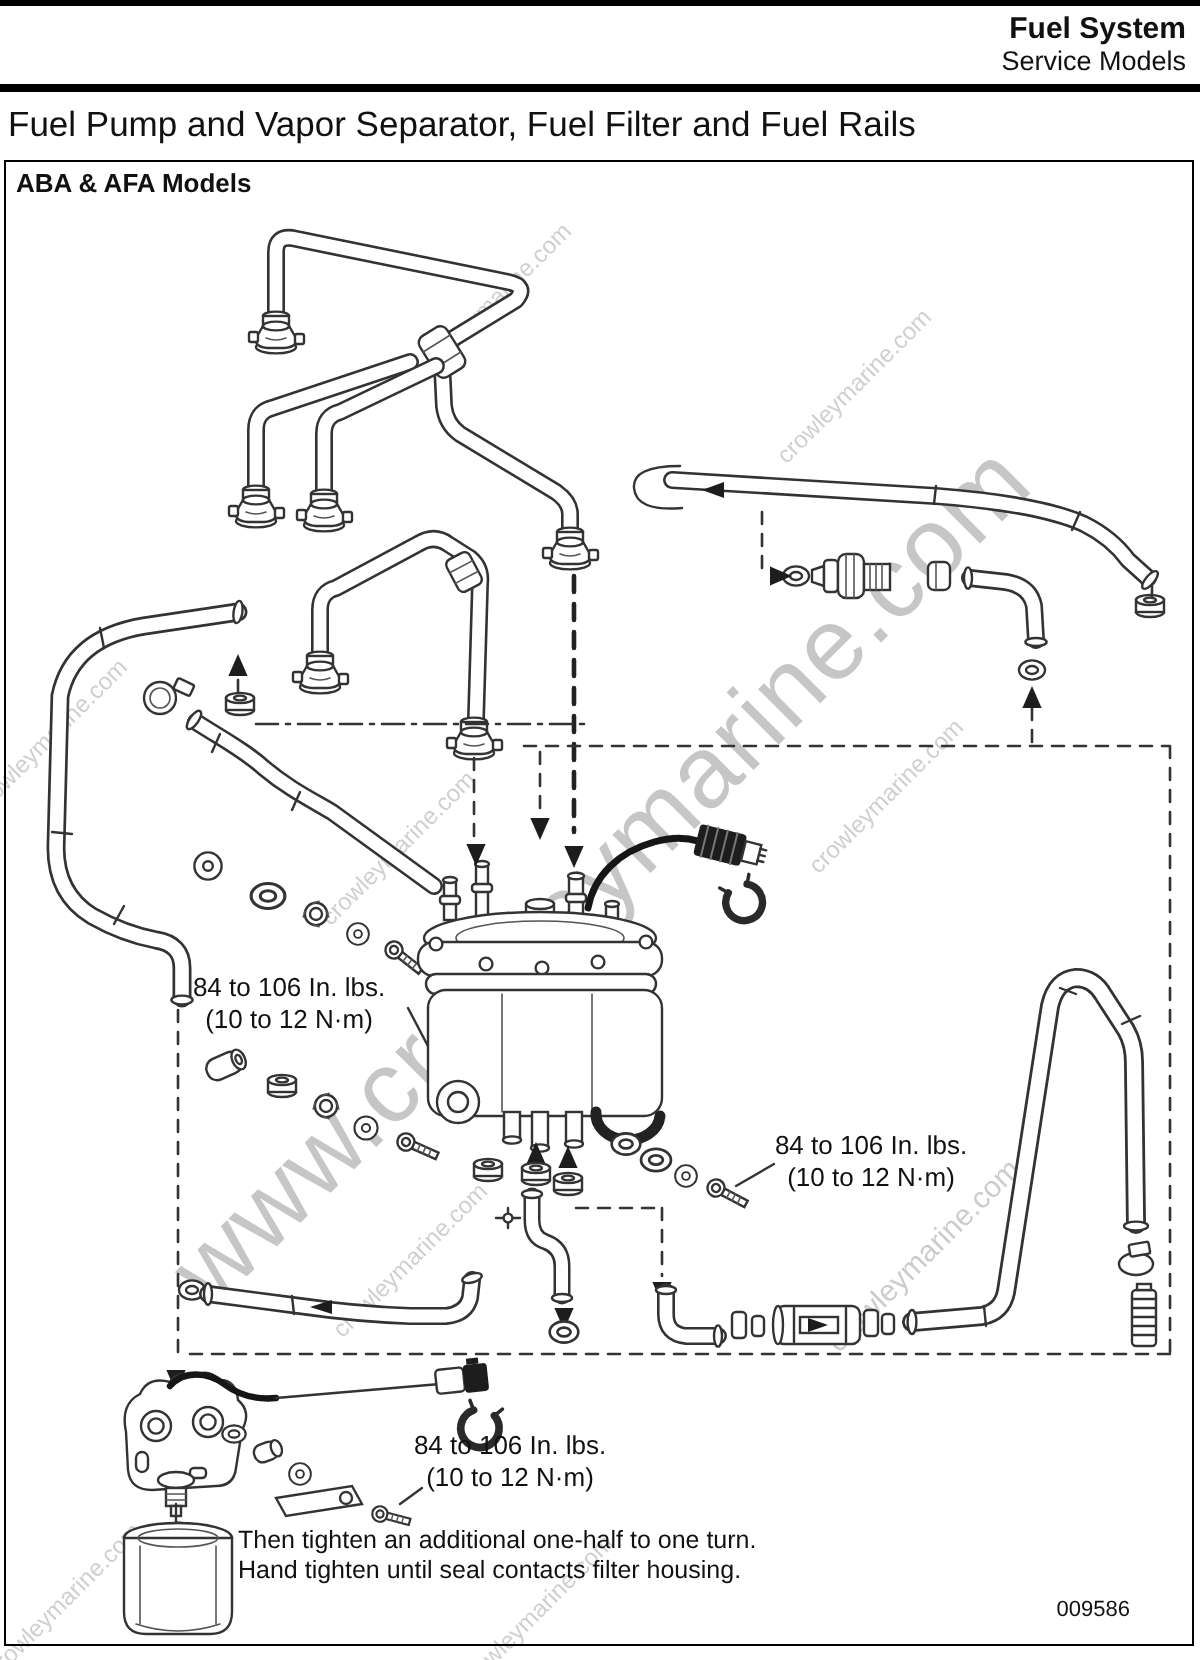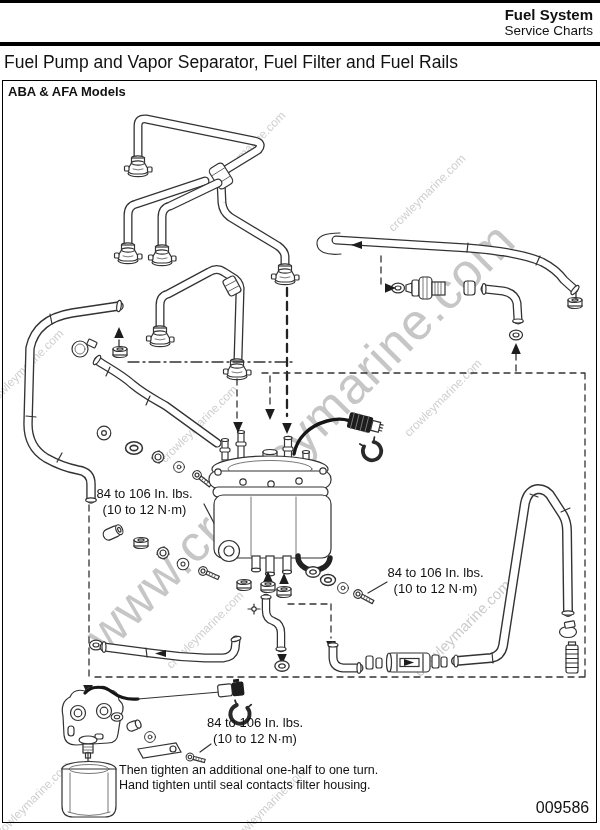--- a/index.html
+++ b/index.html
@@ -8,21 +8,21 @@
   .abs{position:absolute}
   
   .top-rule{left:0;top:0;width:600px;height:3px;background:#000}
   .header{top:7px;right:7px;text-align:right;line-height:16px;z-index:5}
   .header .h1{font-weight:bold;font-size:15px}
   .header .h2{font-size:13.5px}
   .thick-rule{left:0;top:42px;width:600px;height:4px;background:#000}
   .page-title{left:4px;top:52px;font-size:17.5px;font-weight:normal;z-index:5}
   .diagram-box{left:2px;top:80px;width:593px;height:741px;border:1.6px solid #000;z-index:2}
   .models-label{left:8px;top:84px;font-size:13px;font-weight:bold;z-index:5}
-  .fig-number{left:535px;top:799px;width:55px;text-align:center;font-size:16px;z-index:5}
+  .fig-number{left:510px;top:799px;width:55px;text-align:right;font-size:11px;z-index:5}
   
   .tn{font-size:13px;line-height:15.5px;text-align:center;z-index:5;white-space:nowrap}
   .tn1{left:92px;top:486px;width:105px}
   .tn2{left:383px;top:565px;width:105px}
   .tn3{left:205px;top:715px;width:100px}
   .note{left:119px;top:763px;font-size:12.5px;line-height:15px;z-index:5}
   
   .wm{color:#c3c3c3;white-space:nowrap;z-index:1;transform-origin:center;pointer-events:none}
   .wm-big{font-size:51px;letter-spacing:1px;color:#c6c6c6}
   .wm-sm{font-size:12px;color:#cfcfcf}
@@ -39,21 +39,21 @@
   svg .tube-o{fill:none;stroke:#333;stroke-linecap:round;stroke-linejoin:round}
   svg .tube-i{fill:none;stroke:#fff;stroke-linecap:round;stroke-linejoin:round}
   svg *{stroke-linecap:round}
 </style>
 </head>
 <body>
 
 <div class="abs top-rule"></div>
 <div class="abs header">
   <div class="h1">Fuel System</div>
-  <div class="h2">Service Charts</div>
+  <div class="h2">Service Models</div>
 </div>
 <div class="abs thick-rule"></div>
 <div class="abs page-title">Fuel Pump and Vapor Separator, Fuel Filter and Fuel Rails</div>
 <div class="abs diagram-box"></div>
 <div class="abs models-label">ABA &amp; AFA Models</div>
 
 <div class="abs wm wm-big" style="left:300px;top:437px;transform:translate(-50%,-50%) rotate(-45deg)">www.crowleymarine.com</div>
 <div class="abs wm wm-sm" style="left:25px;top:368px;transform:translate(-50%,-50%) rotate(-45deg)">crowleymarine.com</div>
 <div class="abs wm wm-sm" style="left:247px;top:150px;transform:translate(-50%,-50%) rotate(-45deg)">crowleymarine.com</div>
 <div class="abs wm wm-sm" style="left:427px;top:193px;transform:translate(-50%,-50%) rotate(-45deg)">crowleymarine.com</div>

